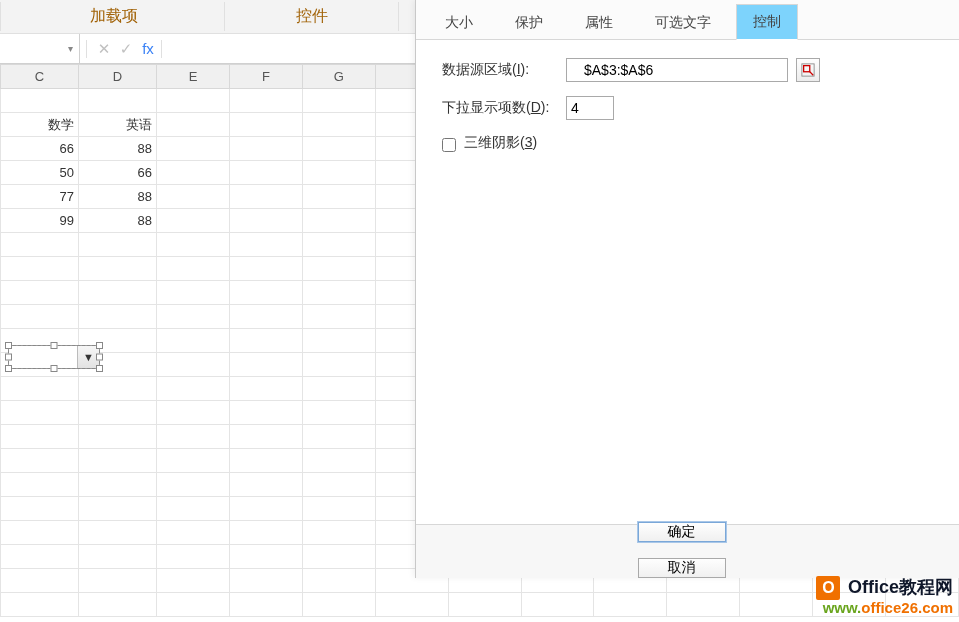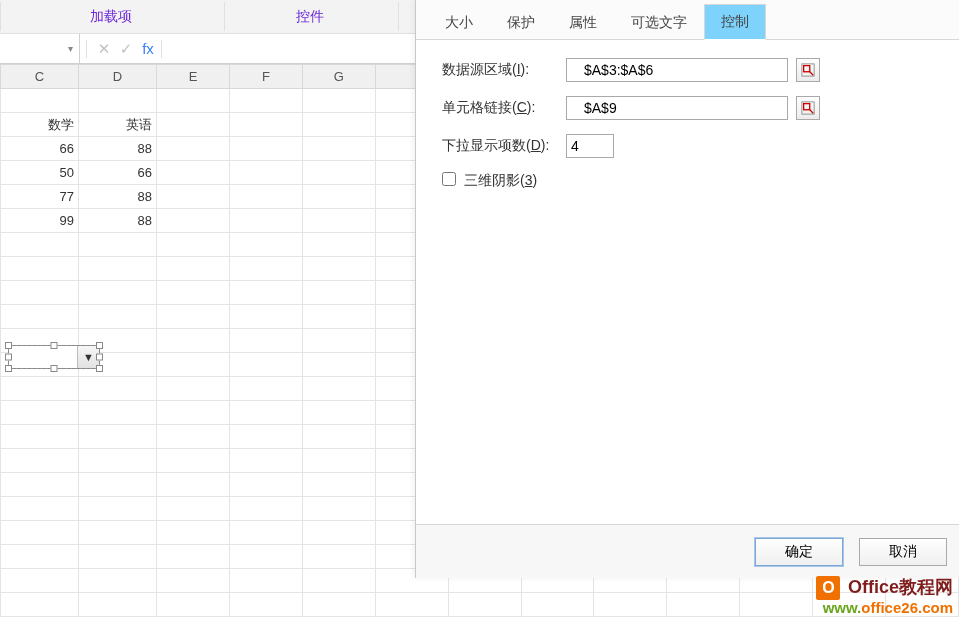--- a/index.html
+++ b/index.html
@@ -22,22 +22,22 @@
       display: flex;
       align-items: center;
       position: relative;
     }
     .ribbon-sep {
       position: absolute;
       top: 2px; bottom: 2px; width: 1px;
       background: #e0e0e0;
     }
     .ribbon-label {
-      color: #6d28d9;
-      font-size: 14px;
+      color: #a16207;
+      font-size: 16px;
       position: absolute;
     }
 
     
     .formula-bar {
       height: 30px;
       display: flex;
       align-items: center;
       border-bottom: 1px solid #d0d0d0;
       background: #fff;
@@ -128,21 +128,21 @@
       border-left: 1px solid #c8c8c8;
       box-shadow: -2px 0 6px rgba(0,0,0,0.06);
     }
     .dlg-tabs {
       height: 40px;
       background: #fbfbfb;
       border-bottom: 1px solid #d7d7d7;
       display: flex;
       align-items: flex-end;
       padding-left: 12px;
-      gap: 0;
+      gap: 8px;
     }
     .dlg-tab {
       padding: 8px 16px;
       font-size: 14px;
       color: #444;
       border: 1px solid transparent;
       border-bottom: none;
       cursor: pointer;
       position: relative;
       top: 1px;
@@ -186,37 +186,38 @@
       width: 24px; height: 24px;
       margin-left: 8px;
       border: 1px solid #a9a9a9;
       background: linear-gradient(#fefefe,#ececec);
       display: inline-flex; align-items: center; justify-content: center;
       cursor: pointer;
     }
     .range-btn svg { width: 14px; height: 14px; }
     .checkbox-row {
       display: flex;
-      align-items: flex-start;
+      align-items: flex-end;
       margin-top: 12px;
       font-size: 14px;
     }
     .checkbox-row input { width: 14px; height: 14px; margin-right: 8px; }
 
     .dlg-buttons {
       position: absolute;
       left: 0; right: 0; bottom: 0;
       height: 54px;
       border-top: 1px solid #d7d7d7;
       background: #f7f7f7;
       display: flex;
       align-items: center;
       justify-content: flex-end;
       padding-right: 12px;
       gap: 16px;
+      flex-direction: column;
     }
     .dlg-buttons button {
       min-width: 88px;
       height: 28px;
       font-family: inherit;
       font-size: 14px;
       background: linear-gradient(#fefefe,#f0f0f0);
       border: 1px solid #a9a9a9;
       cursor: pointer;
     }
@@ -238,21 +239,21 @@
       display: inline-flex;
       width: 24px; height: 24px;
       background: #f07000;
       color: #fff;
       align-items: center; justify-content: center;
       font-size: 16px;
       vertical-align: middle;
       margin-right: 4px;
       border-radius: 2px;
     }
-    .wm-title { color: #7f1d1d; font-size: 18px; vertical-align: middle;}
+    .wm-title { color: #0f172a; font-size: 18px; vertical-align: middle;}
     .wm-url { color: #f07000; font-size: 15px; }
     .wm-url .www { color: #6aa51e; }
   </style>
 </head>
 <body>
 
 <div class="ribbon-top">
   <span class="ribbon-sep" style="left:0"></span>
   <span class="ribbon-label" style="left:90px">加载项</span>
   <span class="ribbon-sep" style="left:224px"></span>
@@ -673,33 +674,20 @@
       <input class="ref-input" value="$A$3:$A$6" style="">
       <div class="range-btn">
         <svg viewBox="0 0 16 16">
           <rect x="1" y="1" width="14" height="14" fill="none" stroke="#888" stroke-width="1"></rect>
           <rect x="3" y="3" width="7" height="7" fill="none" stroke="#c00" stroke-width="1.5"></rect>
           <path d="M9 9 L14 14" stroke="#c00" stroke-width="1.5"></path>
         </svg>
       </div>
     </div>
 
-    <div class="field-row">
-      <div class="field-label">
-        <span>单元格链接(<u>C</u>):</span>
-      </div>
-      <input class="ref-input" value="$A$9" style="">
-      <div class="range-btn">
-        <svg viewBox="0 0 16 16">
-          <rect x="1" y="1" width="14" height="14" fill="none" stroke="#888" stroke-width="1"></rect>
-          <rect x="3" y="3" width="7" height="7" fill="none" stroke="#c00" stroke-width="1.5"></rect>
-          <path d="M9 9 L14 14" stroke="#c00" stroke-width="1.5"></path>
-        </svg>
-      </div>
-    </div>
 
     <div class="field-row">
       <div class="field-label">
         <span>下拉显示项数(<u>D</u>):</span>
       </div>
       <input class="num-input" value="4" style="">
     </div>
 
     <div class="checkbox-row">
       <input type="checkbox" style="">

